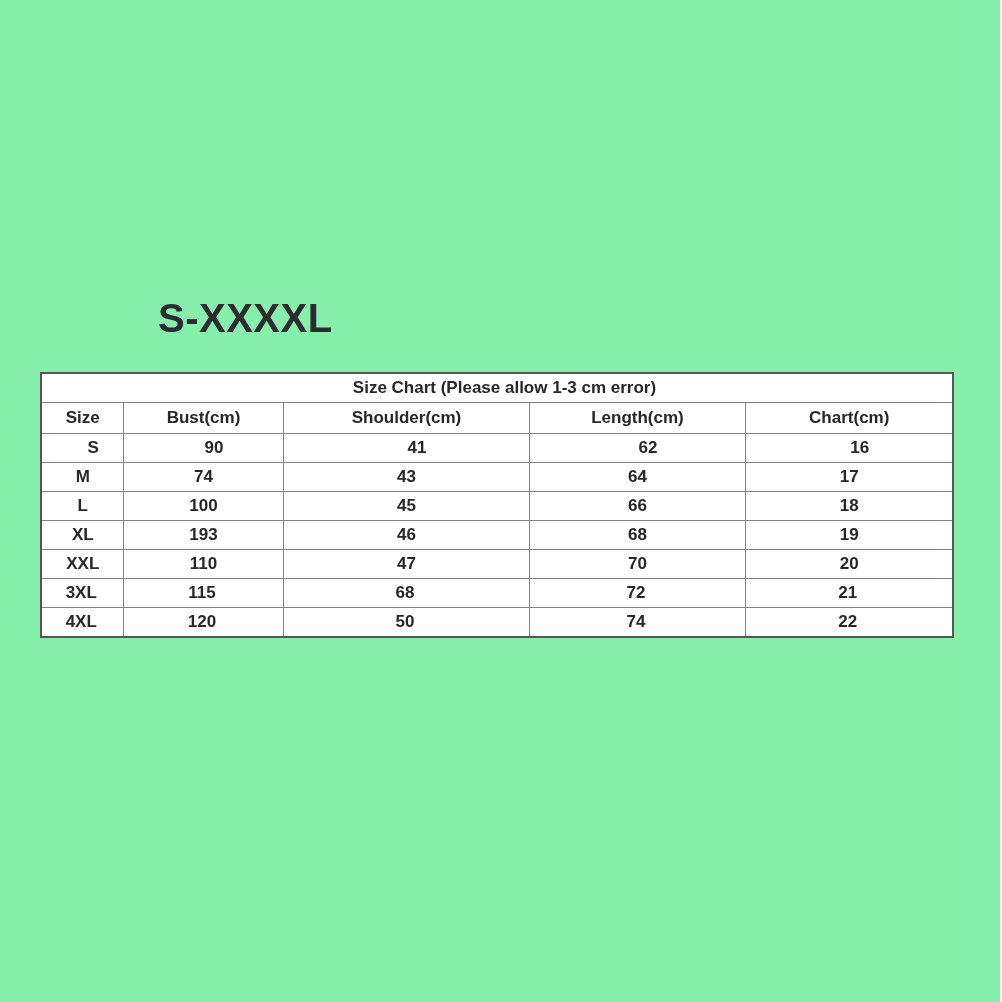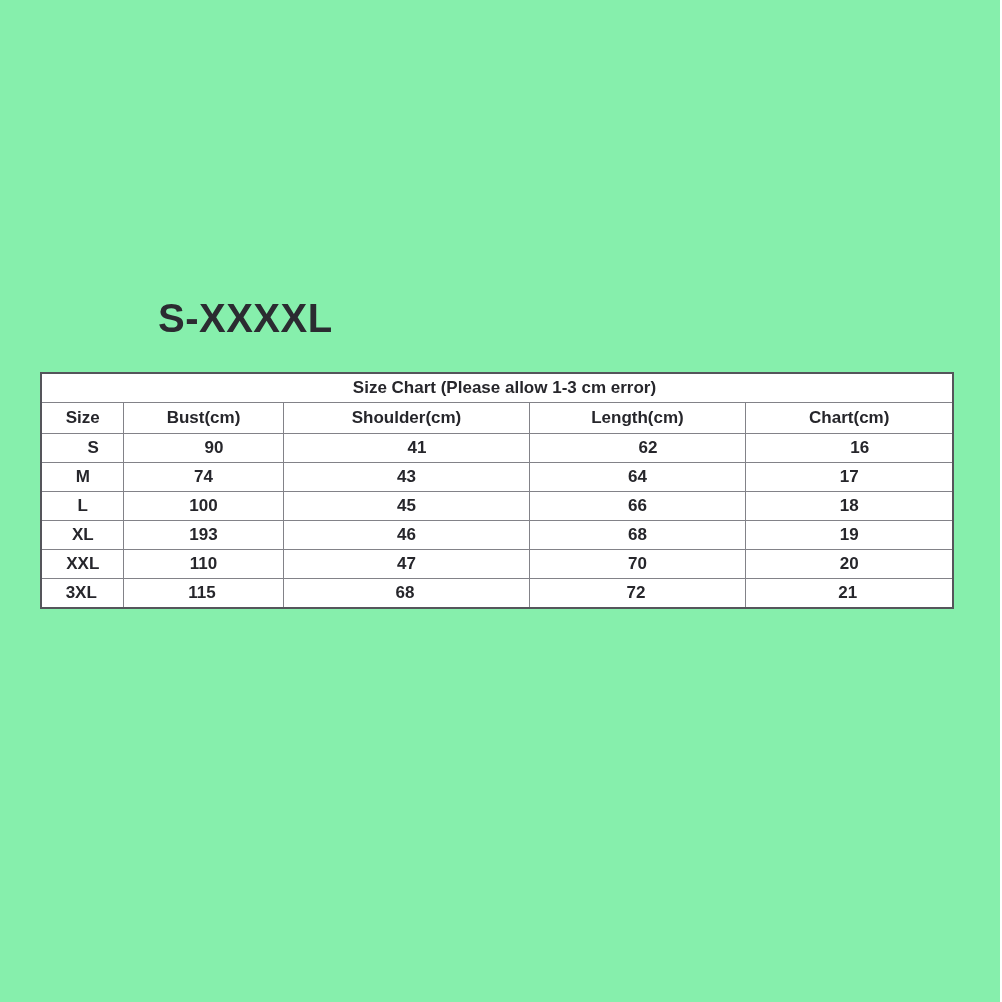--- a/index.html
+++ b/index.html
@@ -136,17 +136,24 @@
       </tr>
 
       <tr class="data-row row-3xl">
         <td class="c-size">3XL</td>
         <td>115</td>
         <td>68</td>
         <td>72</td>
         <td>21</td>
       </tr>
 
+      <tr class="data-row row-4xl">
+        <td class="c-size">4XL</td>
+        <td>120</td>
+        <td>50</td>
+        <td>74</td>
+        <td>22</td>
+      </tr>
 
     </tbody>
   </table>
 
 </div>
 
 </body></html>

